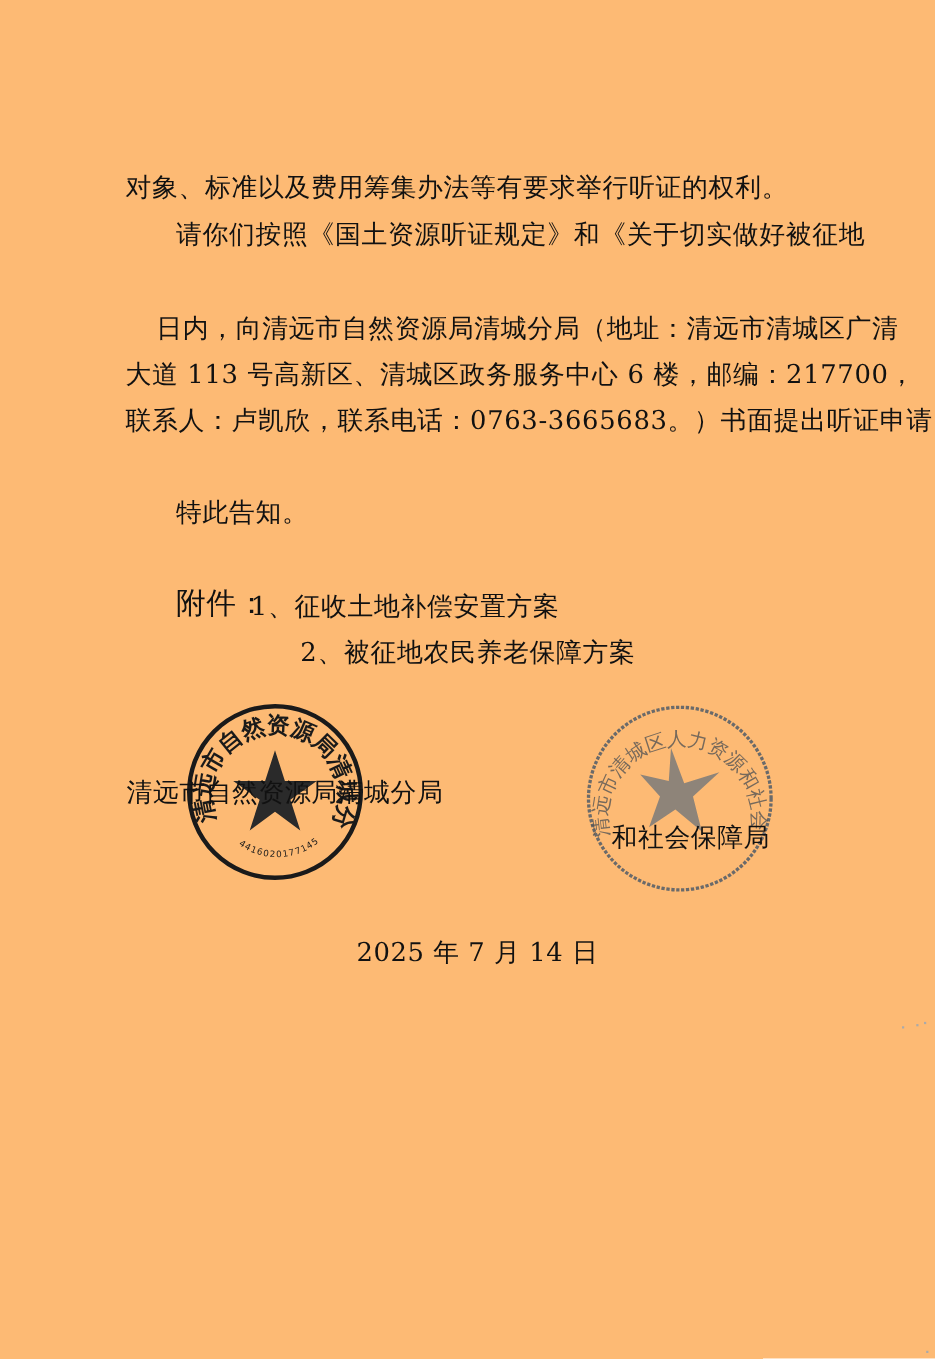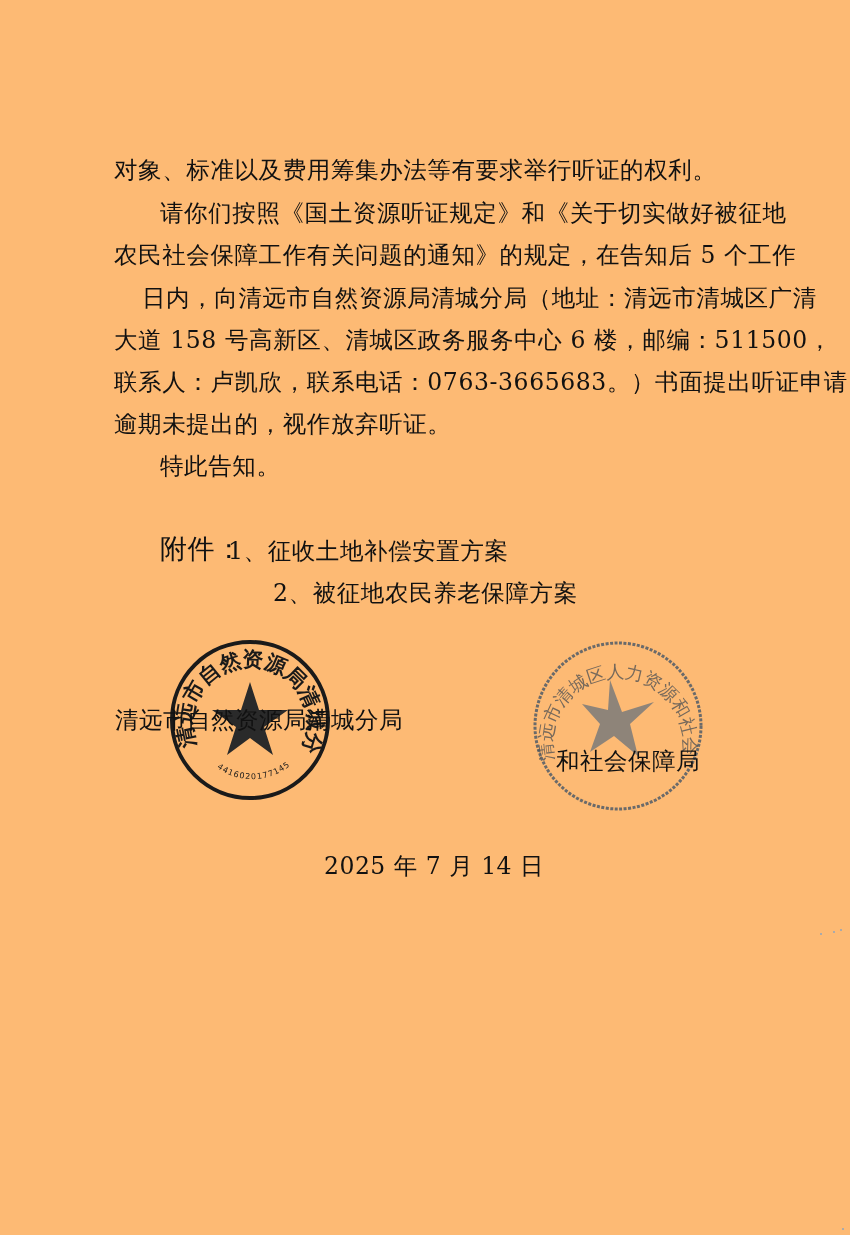--- a/index.html
+++ b/index.html
@@ -62,25 +62,23 @@
       background: #aaaaaa;
     }
   </style>
 </head>
 <body>
 
 <div class="page">
 
   <div class="line" style="top:156px;">对象、标准以及费用筹集办法等有要求举行听证的权利。</div>
   <div class="line indent" style="top:199px;">请你们按照《国土资源听证规定》和《关于切实做好被征地</div>
-  <div class="line" style="top:241px;">农民社会保障工作有关问题的通知》的规定，在告知后 5 个工作</div>
   <div class="line" style="top:284px;margin-left:28px;">日内，向清远市自然资源局清城分局（地址：清远市清城区广清</div>
-  <div class="line" style="top:326px;">大道 158 号高新区、清城区政务服务中心 6 楼，邮编：511500，</div>
+  <div class="line" style="top:326px;">大道 113 号高新区、清城区政务服务中心 6 楼，邮编：217700，</div>
   <div class="line" style="top:368px;">联系人：卢凯欣，联系电话：0763-3665683。）书面提出听证申请；</div>
-  <div class="line" style="top:410px;">逾期未提出的，视作放弃听证。</div>
   <div class="line indent" style="top:452px;">特此告知。</div>
 
   <div class="attach-label" style="top:537px;">附件：</div>
   <div class="attach-item" style="left:228px; top:537px;text-align:center;">1、征收土地补偿安置方案</div>
   <div class="attach-item" style="left:228px; top:579px;margin-left:45px;">2、被征地农民养老保障方案</div>
 
   <div class="seal" style="left:168px; top:638px; width:164px; height:164px;">
     <svg width="164" height="164" viewBox="0 0 164 164">
       <defs>
         <path id="arcL" d="M 30 112 A 58 58 0 1 1 134 112" fill="none"></path>

